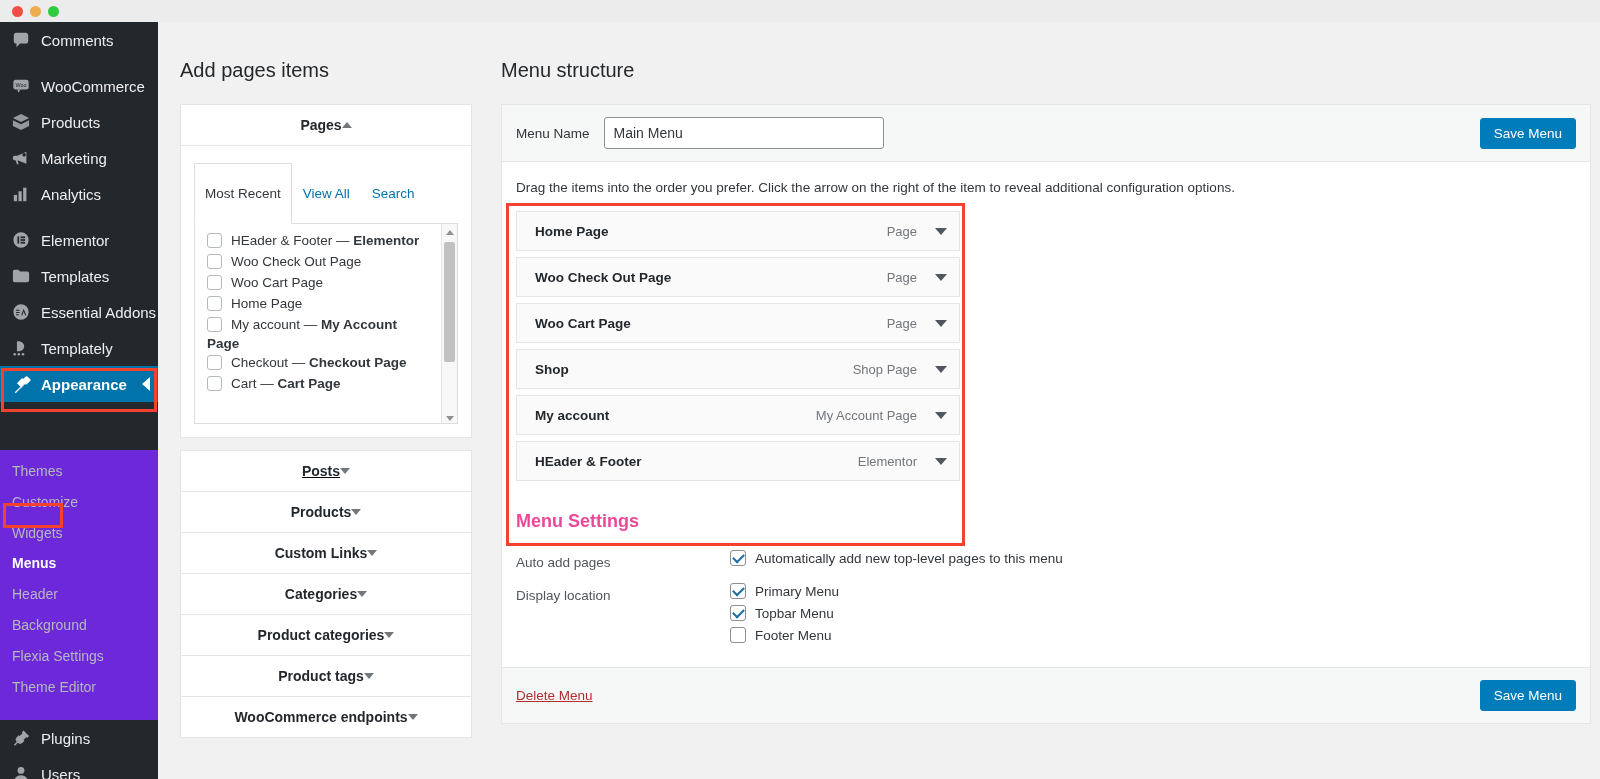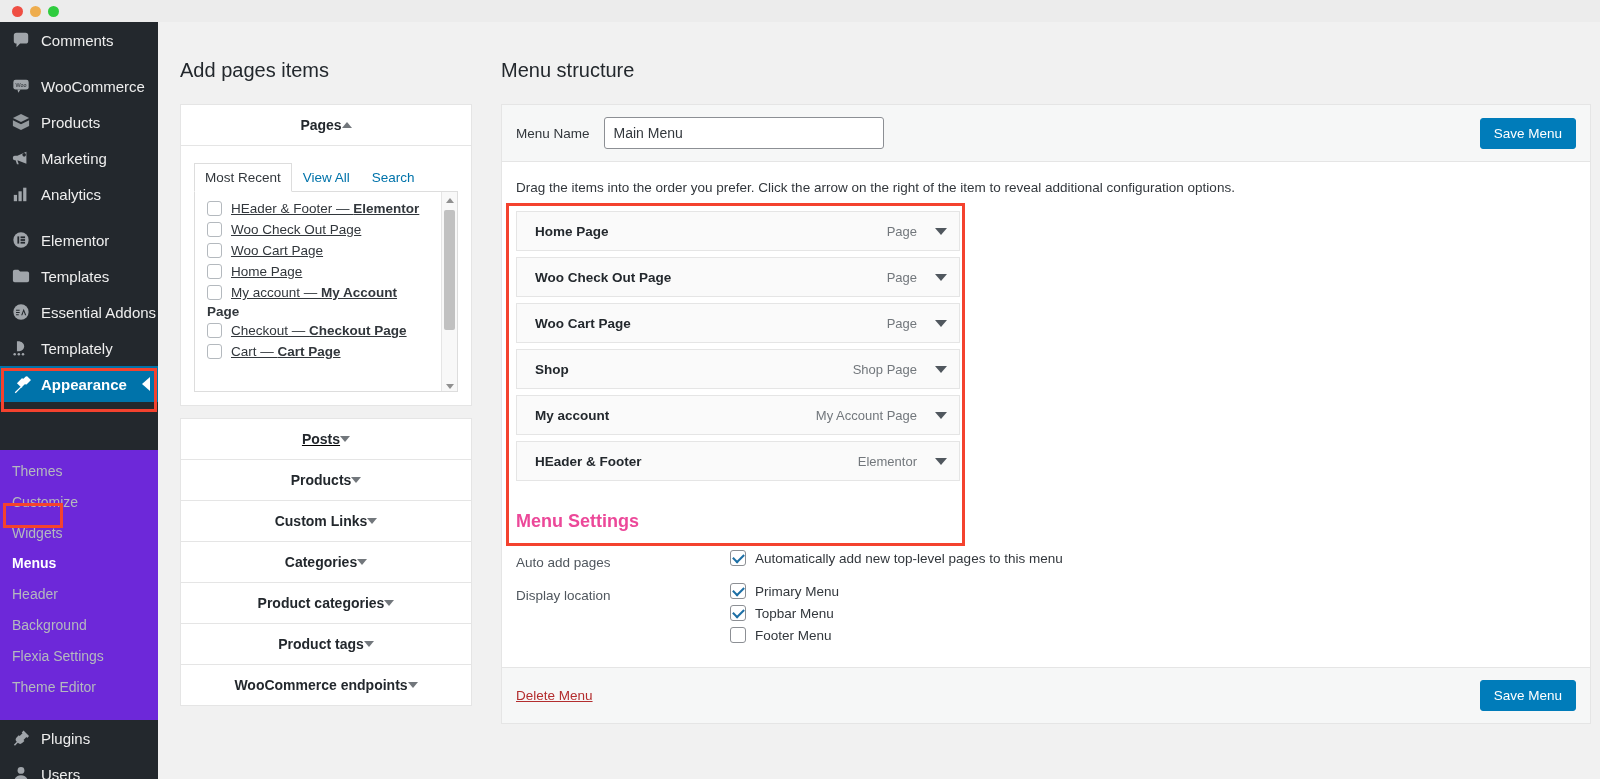--- a/index.html
+++ b/index.html
@@ -88,33 +88,33 @@
   .caret-up, .caret-down {
     width: 0; height: 0; border-left: 5px solid transparent; border-right: 5px solid transparent;
   }
   .caret-up   { border-bottom: 6px solid #72777c; }
   .caret-down { border-top: 6px solid #72777c; }
 
   .acc-body { padding: 16px 13px 13px 13px; }
 
   .tabs { display: flex; align-items: flex-end; border-bottom: 1px solid #ddd; }
   .tab {
-    font-size: 13.5px; padding: 6px 10px; color: #0073aa; cursor: pointer;
+    font-size: 13.5px; padding: 22px 10px; color: #0073aa; cursor: pointer;
     border: 1px solid transparent; position: relative; top: 1px;
   }
   .tab.active {
     color: #32373c; background: #fff; border: 1px solid #ddd; border-bottom-color: #fff;
   }
 
   .page-list {
     position: relative; border: 1px solid #ddd; border-top: none;
     height: 200px; background: #fff; overflow: hidden;
   }
   .page-list .inner { padding: 6px 0 0 0; }
-  .pl-row { display: flex; padding: 3px 8px 3px 12px; font-size: 13.5px; color: #32373c; text-decoration: underline; }
+  .pl-row { display: flex; padding: 3px 8px 3px 12px; font-size: 13.5px; color: #32373c; }
   .pl-row .cb {
     width: 15px; height: 15px; flex: 0 0 15px; border: 1px solid #b4b9be;
     border-radius: 3px; background: #fff; margin-right: 9px;
   }
   .pl-row .txt { white-space: nowrap; }
   .pl-row .txt b { font-weight: 700; }
   .pl-sub { font-size: 13.5px; font-weight: 700; color: #32373c; padding: 1px 0 1px 12px; }
 
   .pl-scroll {
     position: absolute; right: 0; top: 0; width: 16px; height: 100%;

